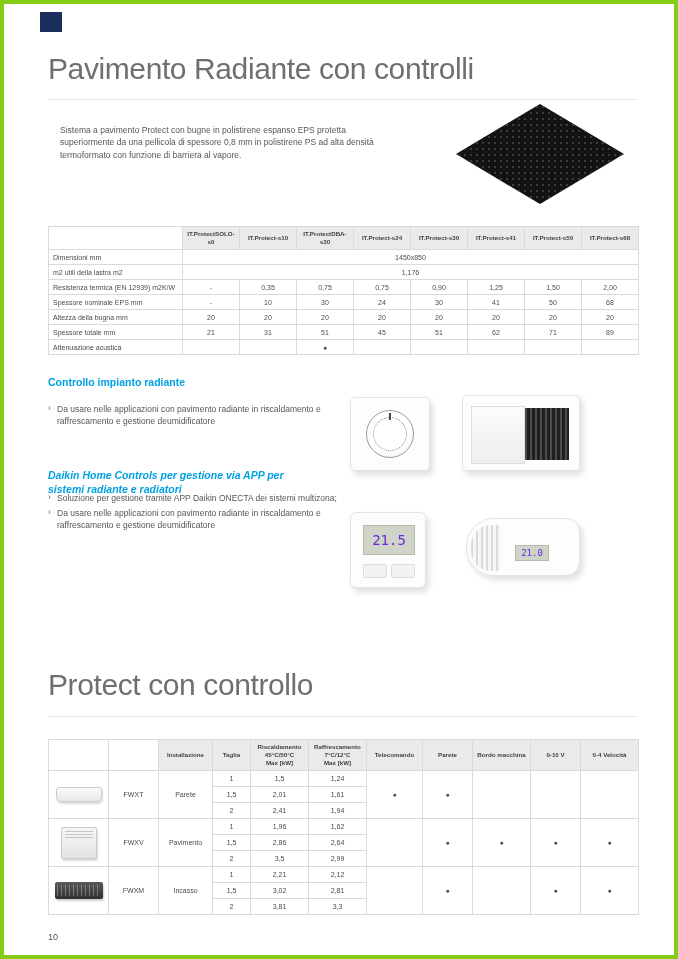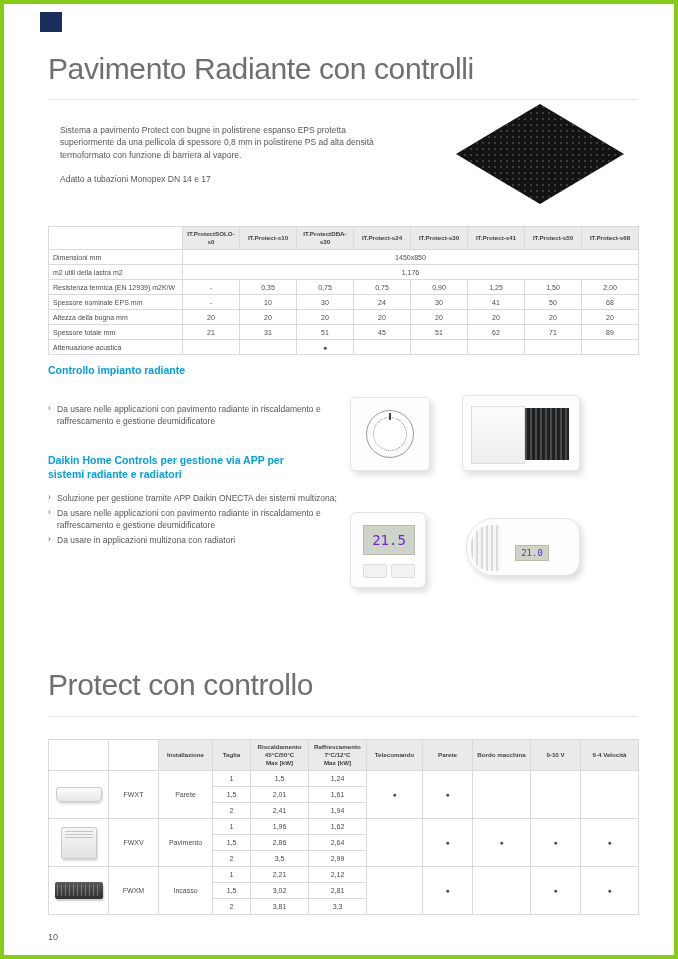--- a/index.html
+++ b/index.html
@@ -44,22 +44,22 @@
   td.img-cell { text-align:center; vertical-align:middle; background:#fff; }
 
   .unit { margin:0 auto; }
   .unit-fwxt { width:46px; height:15px; border:1px solid #c9cacb; border-radius:3px 3px 5px 5px; background:linear-gradient(#fbfbfb,#e7e8e8); box-shadow:1px 2px 2px rgba(0,0,0,0.15); }
   .unit-fwxv { width:36px; height:32px; border:1px solid #c9cacb; border-radius:2px; background:linear-gradient(#f6f6f6,#e2e3e3); box-shadow:1px 2px 2px rgba(0,0,0,0.15); position:relative; }
   .unit-fwxv::before { content:""; position:absolute; left:3px; right:3px; top:3px; height:8px; background:repeating-linear-gradient(180deg,#c4c5c6 0 1px,rgba(0,0,0,0) 1px 3px); }
   .unit-fwxm { width:48px; height:17px; background:linear-gradient(#5a5b5d,#2d2e2f); border-radius:2px; box-shadow:1px 2px 2px rgba(0,0,0,0.2); position:relative; }
   .unit-fwxm::before { content:""; position:absolute; left:2px; right:2px; top:3px; bottom:3px; background:repeating-linear-gradient(90deg,rgba(255,255,255,0.28) 0 1px,rgba(0,0,0,0) 1px 4px); }
 
   .blue-h { position:absolute; left:44px; color:#00a0e3; font-size:10.5px; font-weight:bold; line-height:1.3; }
-  #heading1 { top:360px; }
-  #heading2 { top:450px; width:250px; }
+  #heading1 { top:372px; }
+  #heading2 { top:465px; width:250px;font-style:italic; }
 
   .bullets { position:absolute; left:44px; width:300px; list-style:none; font-size:8.5px; line-height:1.42; color:#555658; }
   #bullets1 { top:399px; }
   #bullets2 { top:488px; }
   .bullets li { padding-left:9px; position:relative; margin-bottom:3px; }
   .bullets li::before { content:"\203A"; position:absolute; left:0; top:-1px; color:#555658; }
 
   .prod { position:absolute; background:#fdfdfd; border:1px solid #e3e4e5; box-shadow:3px 4px 6px rgba(0,0,0,0.13); }
   #img-dial { left:346px; top:393px; width:80px; height:74px; border-radius:5px; }
   #img-dial .dial { position:absolute; left:50%; top:50%; width:48px; height:48px; transform:translate(-50%,-50%); border-radius:50%; border:1px solid #9a9b9c; background:radial-gradient(circle at 40% 35%, #ffffff 60%, #ebebeb); }
@@ -87,21 +87,20 @@
 
 <div class="page">
 
   <div class="logo" id="logo" style="background: rgb(27, 47, 94);"></div>
 
   <h1 class="big-title" id="title1">Pavimento Radiante con controlli</h1>
   <div class="rule" id="rule1"></div>
 
   <div class="intro" id="intro">
       <p>Sistema a pavimento Protect con bugne in polistirene espanso EPS protetta superiormente da una pellicola di spessore 0,8 mm in polistirene PS ad alta densità termoformato con funzione di barriera al vapore.</p>
-      <p>Adatto a tubazioni Monopex DN 14 e 17</p>
     </div>
 
   <div class="diamond"></div>
 
   <table id="protect-table">
     <colgroup>
       <col style="width:134px">
       <col span="8" style="width:57px">
     </colgroup>
     <thead>
@@ -186,21 +185,20 @@
 
   <h2 class="blue-h" id="heading1">Controllo impianto radiante</h2>
   <ul class="bullets" id="bullets1">
       <li>Da usare nelle applicazioni con pavimento radiante in riscaldamento e raffrescamento e gestione deumidificatore</li>
     </ul>
 
   <h2 class="blue-h" id="heading2">Daikin Home Controls per gestione via APP per sistemi radiante e radiatori</h2>
   <ul class="bullets" id="bullets2">
       <li>Soluzione per gestione tramite APP Daikin ONECTA dei sistemi multizona;</li>
       <li>Da usare nelle applicazioni con pavimento radiante in riscaldamento e raffrescamento e gestione deumidificatore</li>
-      <li>Da usare in applicazioni multizona con radiatori</li>
     </ul>
 
   <div class="prod" id="img-dial">
     <div class="dial"></div>
   </div>
   <div class="prod" id="img-module"></div>
   <div class="prod" id="img-thermo">
     <div class="screen lcd">21.5</div>
     <div class="btns">
       <div></div>

